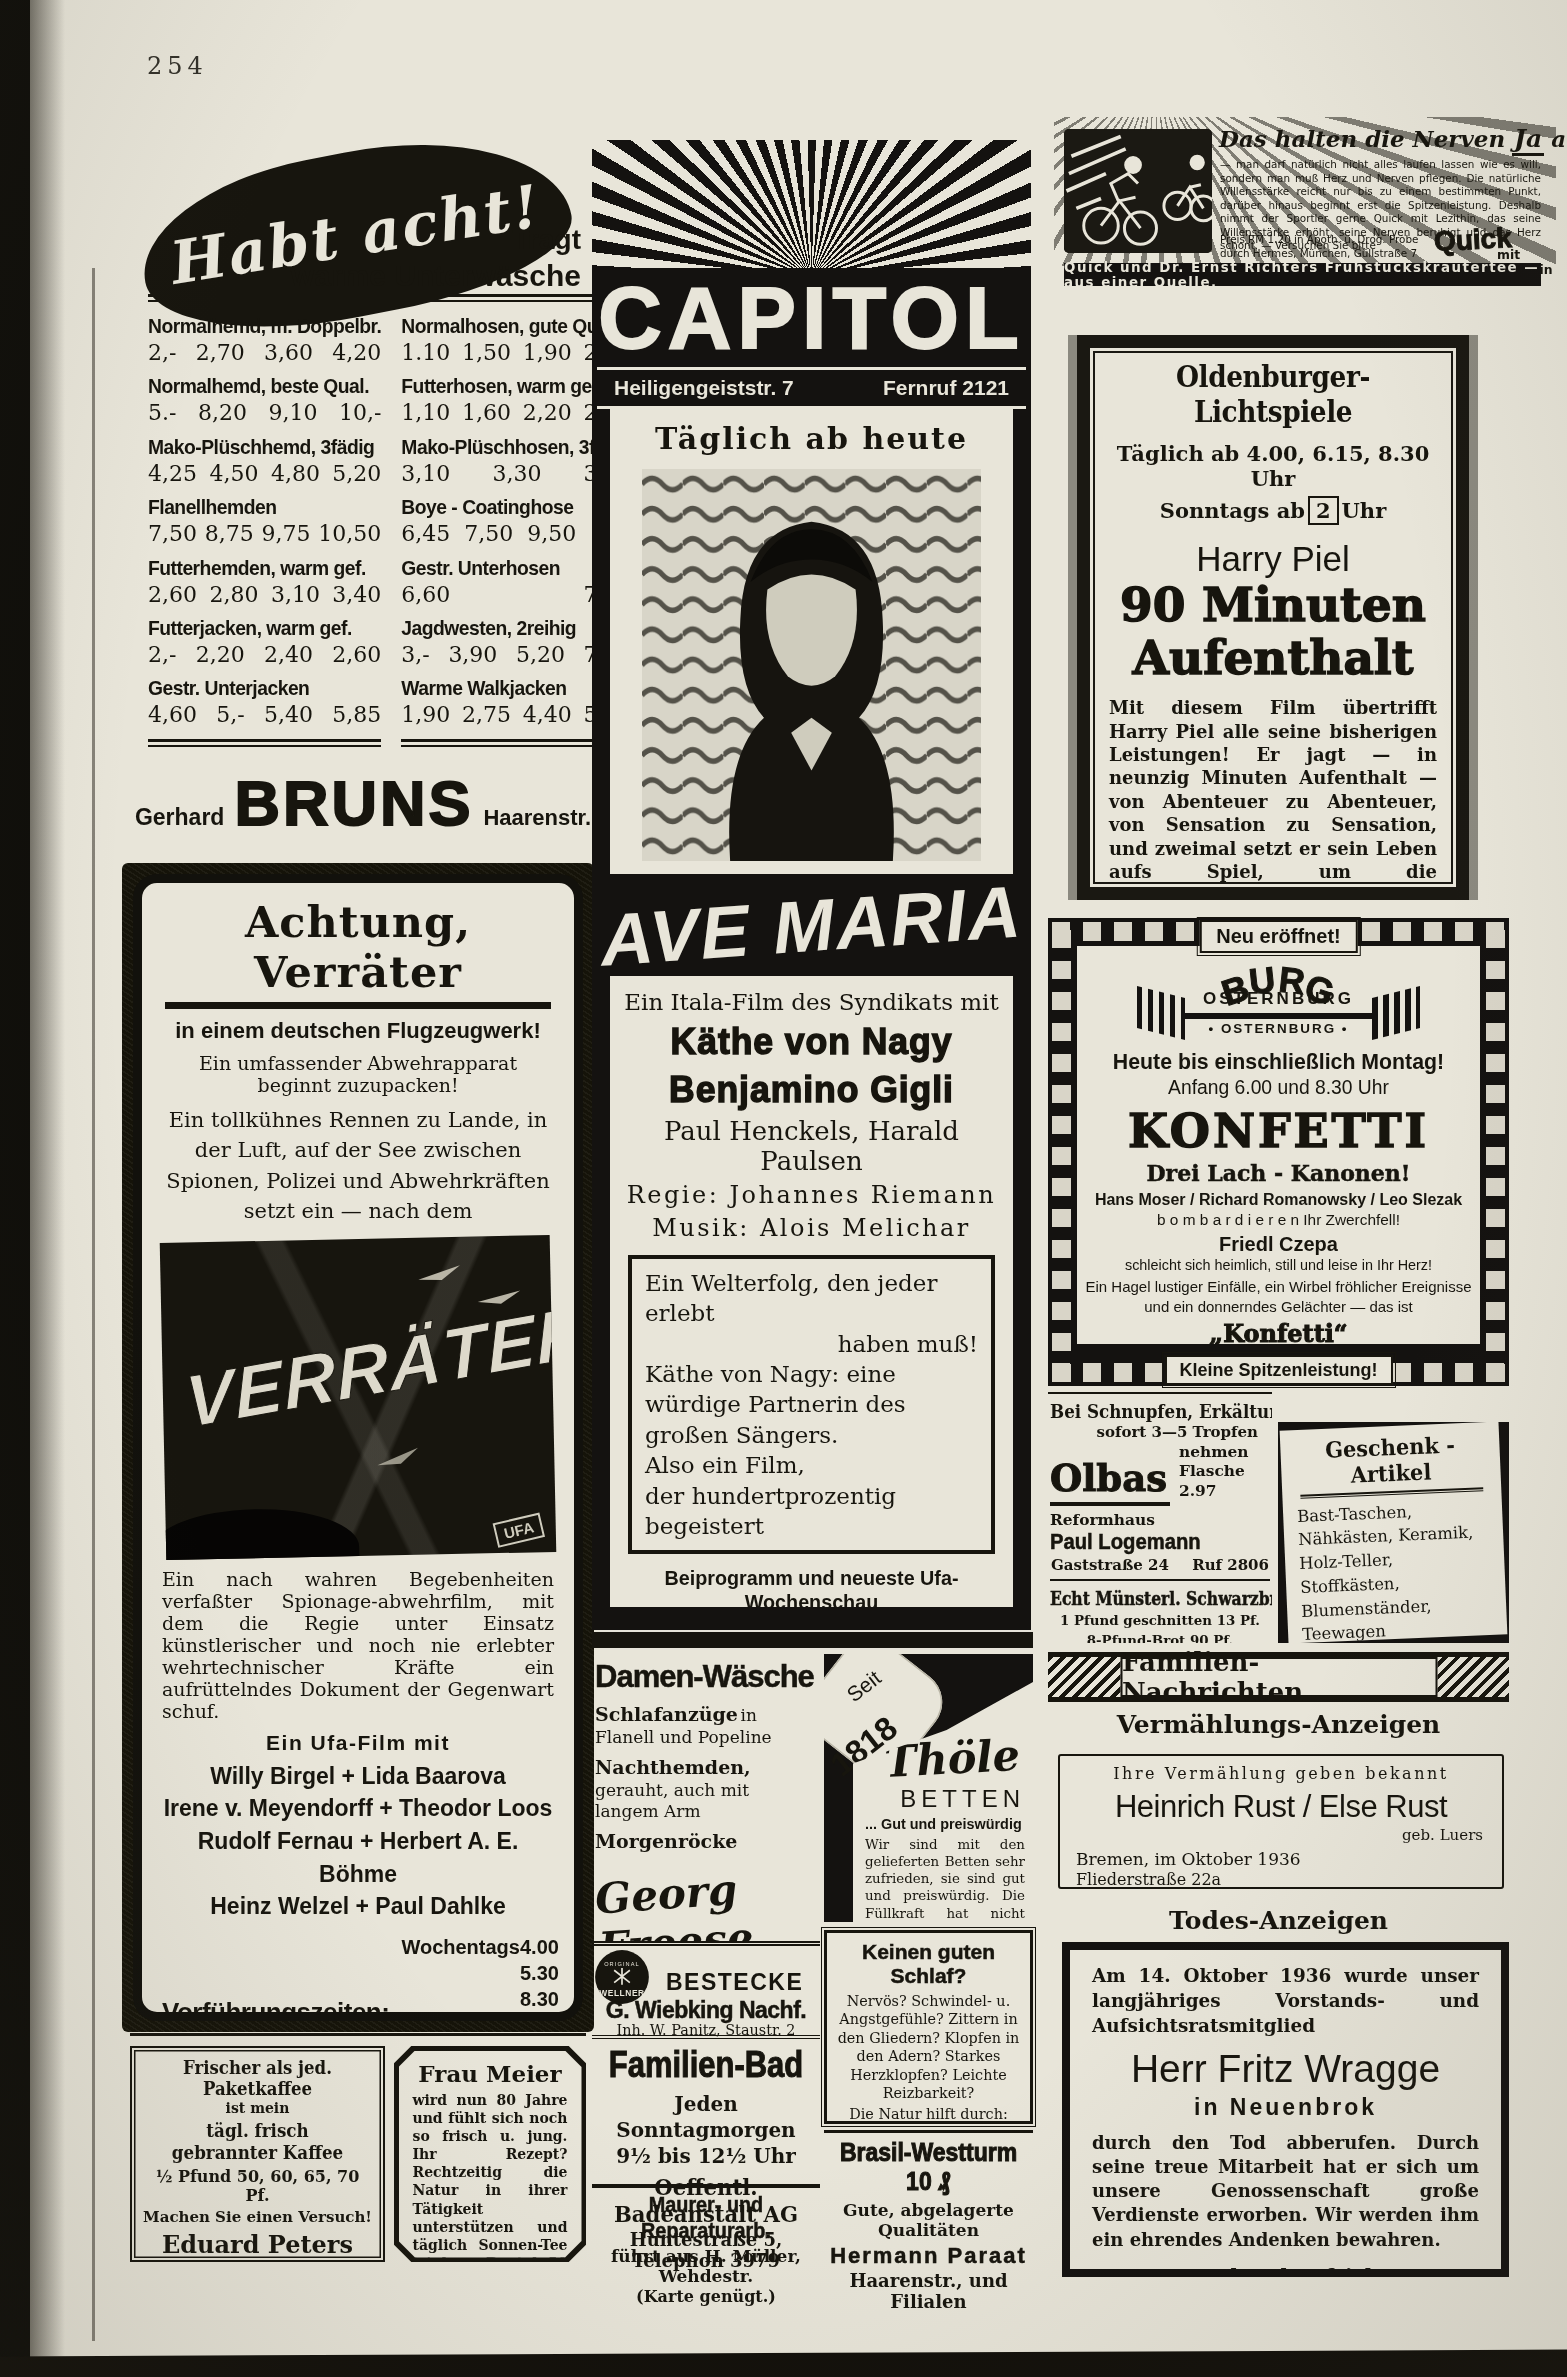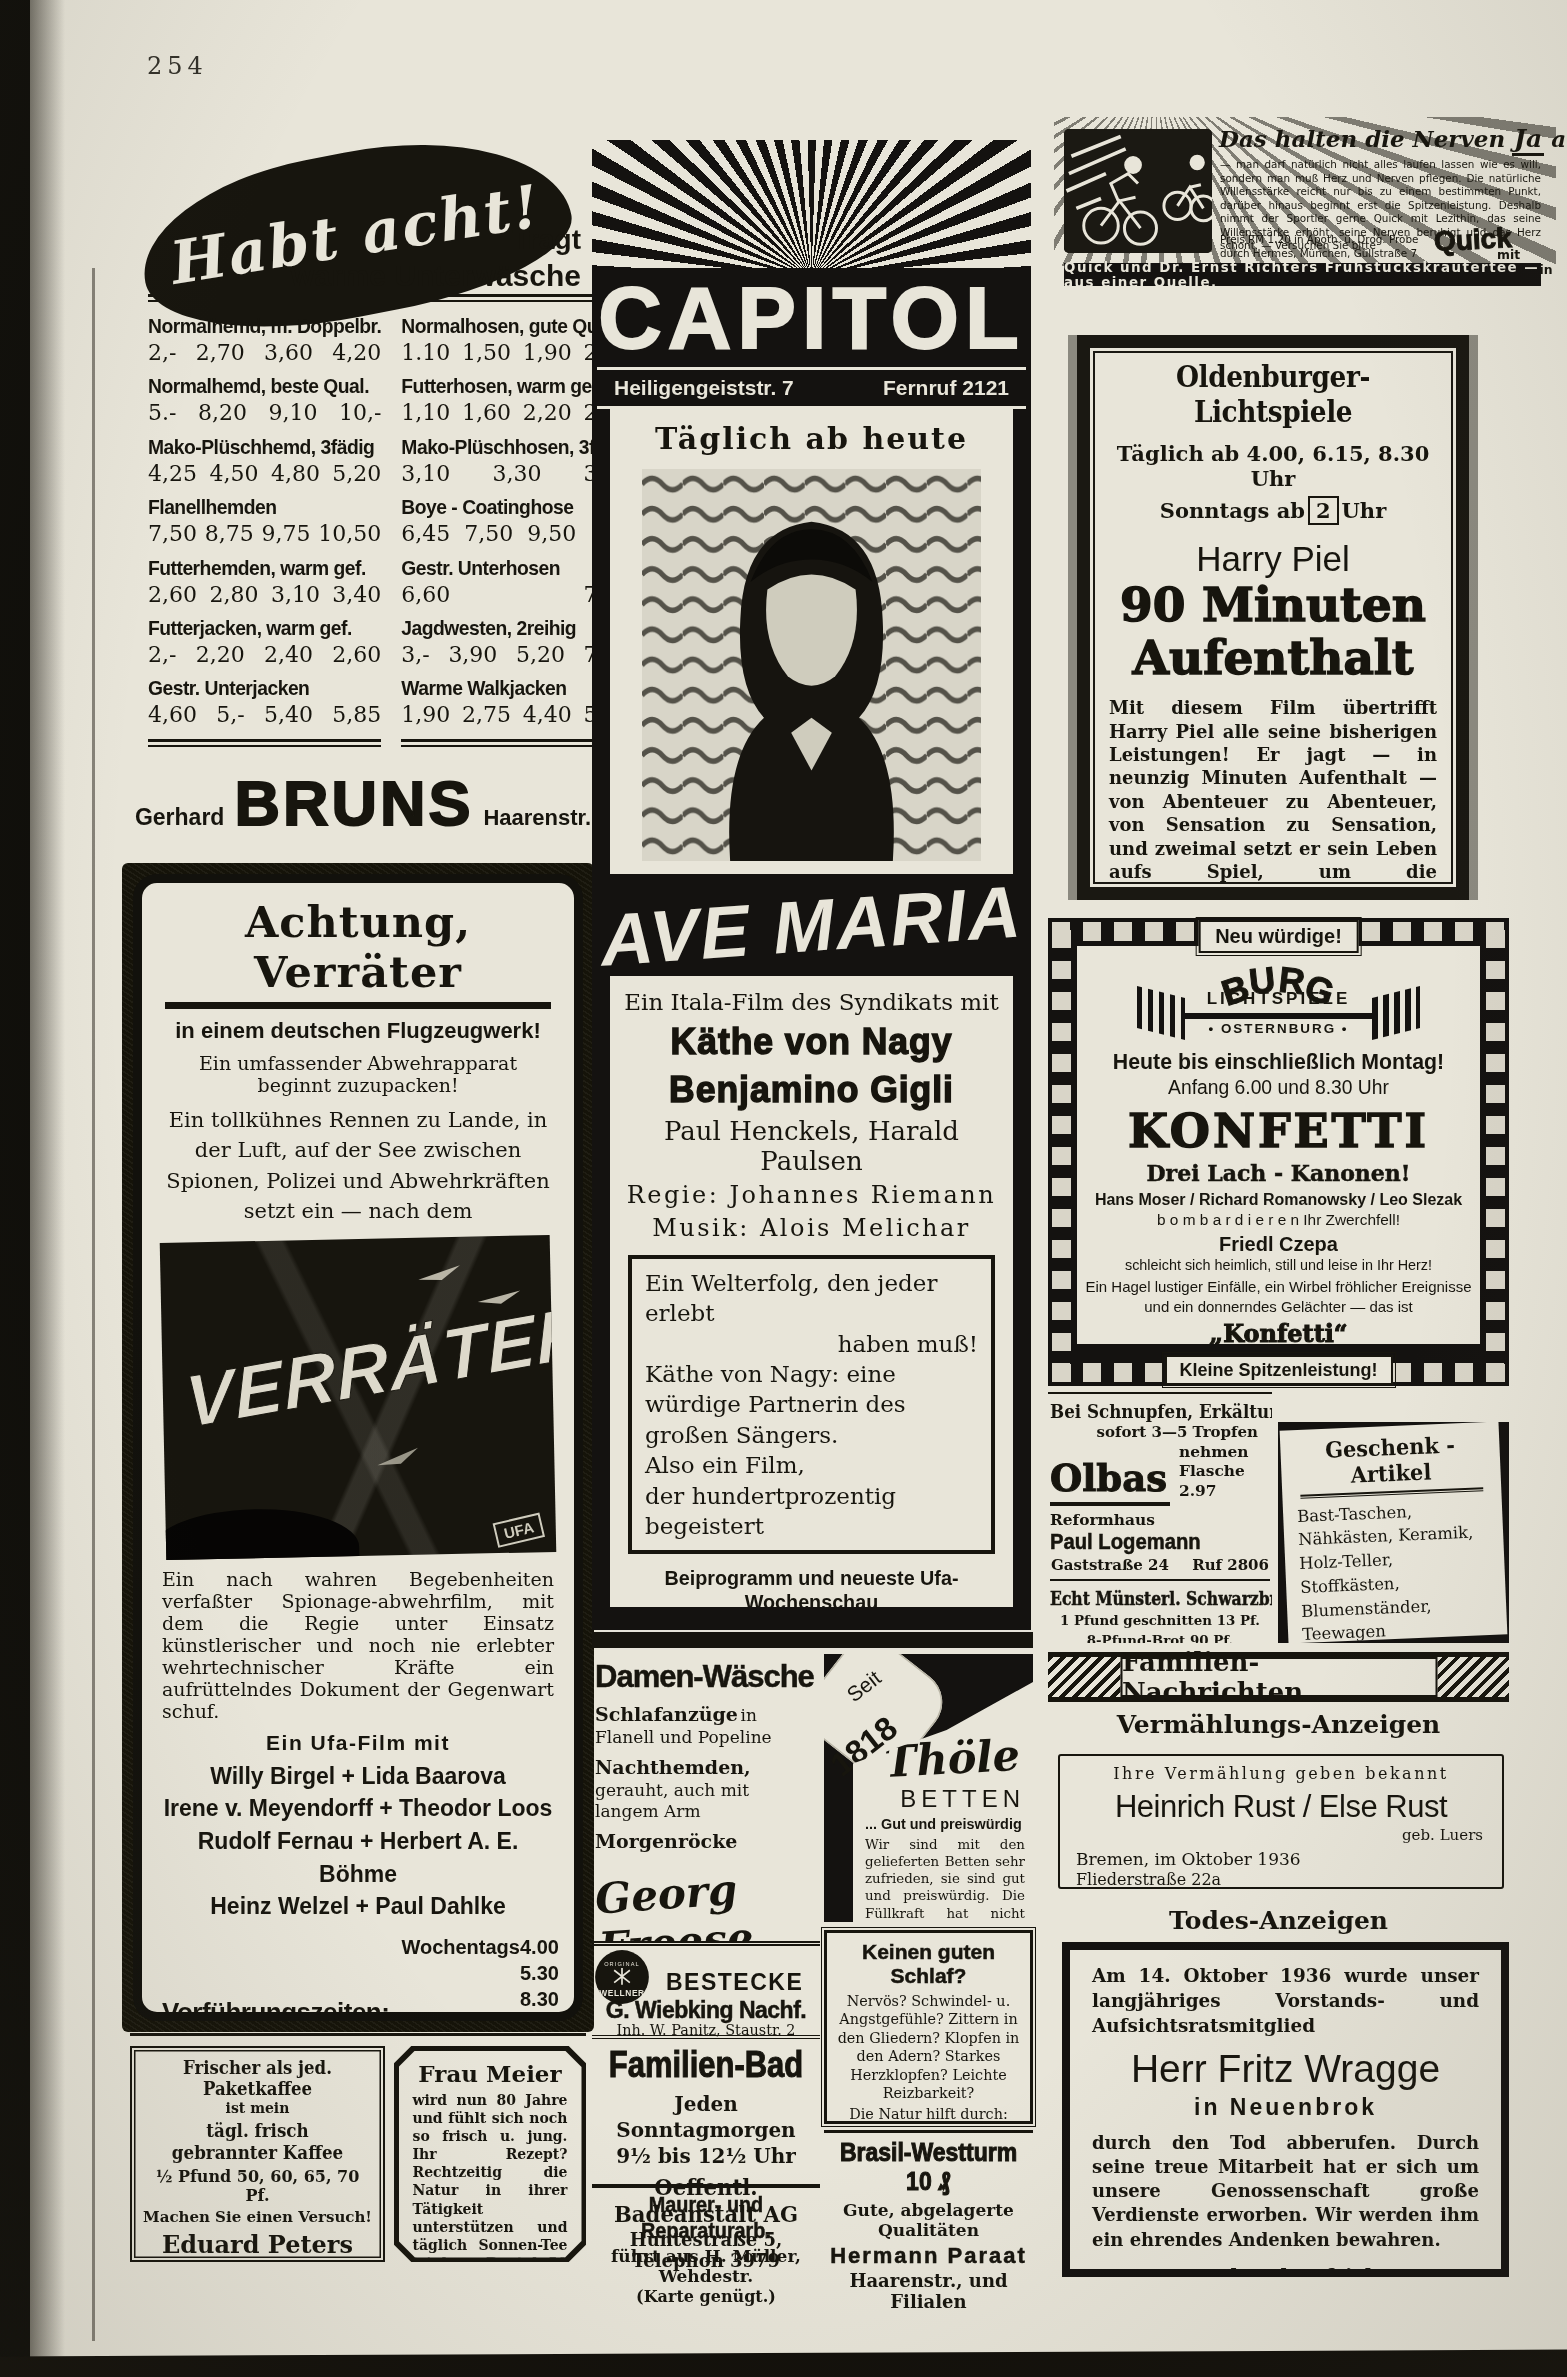--- a/index.html
+++ b/index.html
@@ -564,32 +564,32 @@
   <div class="ol-big">Aufenthalt</div>
   <div class="ol-body frak">Mit diesem Film übertrifft Harry Piel alle seine bisherigen Leistungen! Er jagt — in neunzig Minuten Aufenthalt — von Abenteuer zu Abenteuer, von Sensation zu Sensation, und zweimal setzt er sein Leben aufs Spiel, um die atemberaubende Spannung dieses Films bis ins Unerhörte zu steigern.</div>
 
 </section>
 
 <section class="abs burg">
   <div class="perf t"></div>
   <div class="perf b"></div>
   <div class="perf l"></div>
   <div class="perf r"></div>
-  <div class="burg-banner">Neu würdige!</div>
+  <div class="burg-banner">Neu eröffnet!</div>
   <div class="burg-inner">
     <div class="bg-logo">
       <div class="wing wl"></div>
       <div class="wing wr"></div>
       <div class="bg-arch">
         <span>B</span>
         <span>U</span>
         <span>R</span>
         <span>G</span>
       </div>
-      <div class="bg-licht">LICHTSPIELE</div>
+      <div class="bg-licht">OSTERNBURG</div>
       <div class="bg-bar"></div>
       <div class="bg-ost">• OSTERNBURG •</div>
     </div>
     <div class="bg-dates">Heute bis einschließlich Montag!</div>
     <div class="bg-times">Anfang 6.00 und 8.30 Uhr</div>
     <div class="bg-konf">KONFETTI</div>
     <div class="bg-sub">Drei Lach - Kanonen!</div>
     <div class="bg-stars">Hans Moser / Richard Romanowsky / Leo Slezak</div>
     <div class="bg-stars2">b o m b a r d i e r e n  Ihr Zwerchfell!</div>
     <div class="bg-star3">Friedl Czepa</div>

